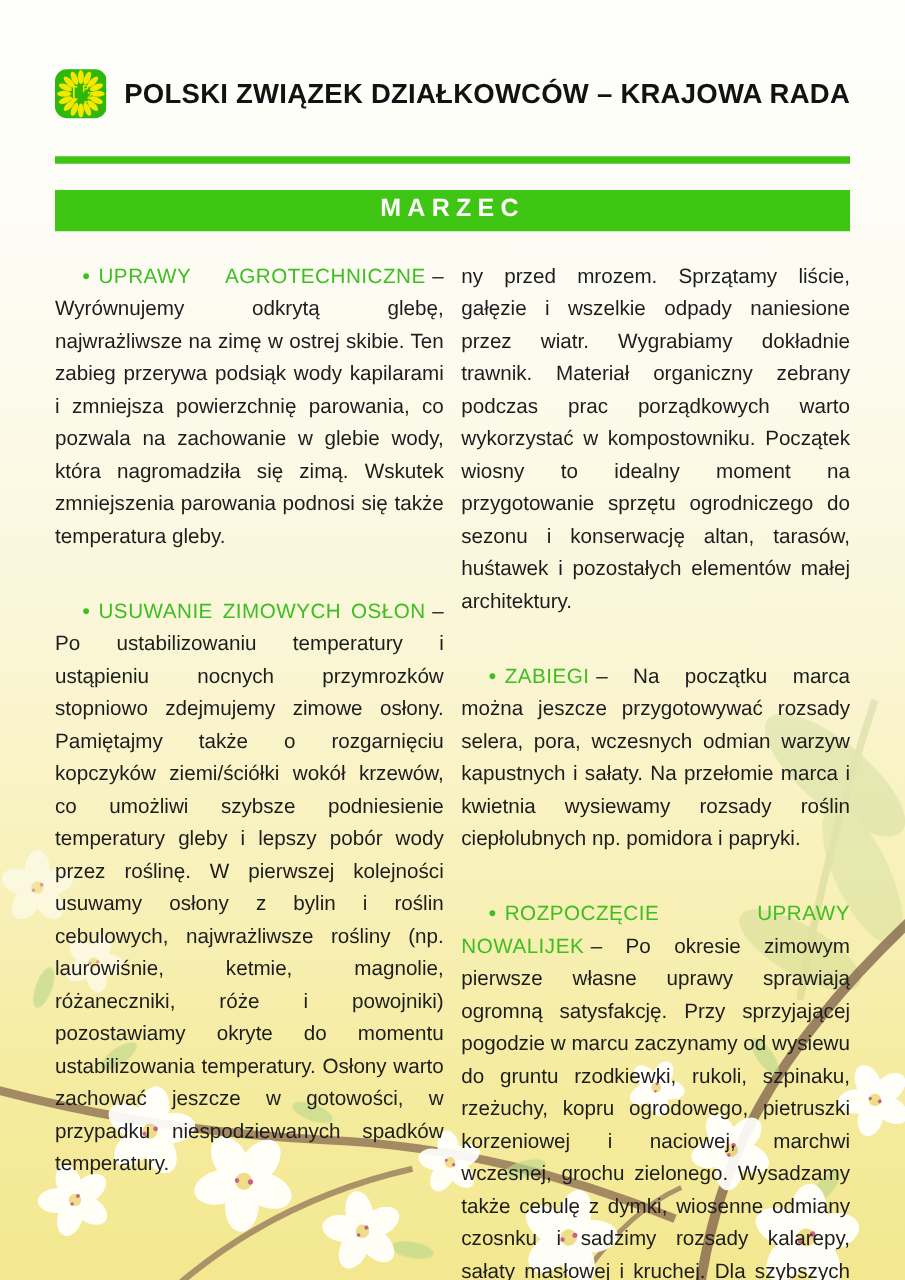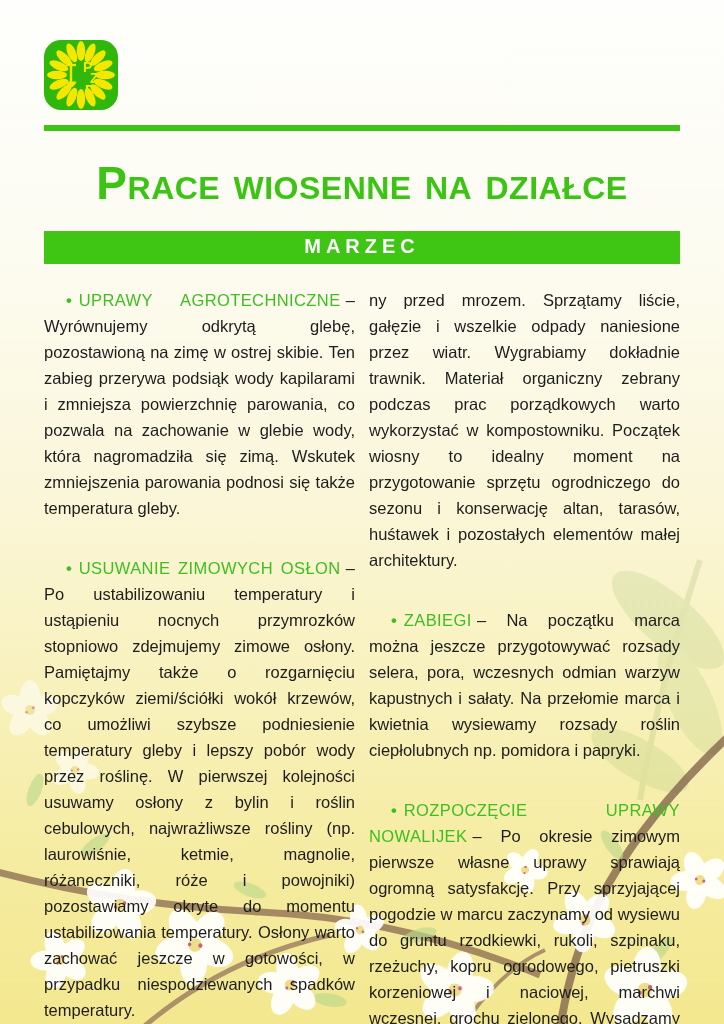--- a/index.html
+++ b/index.html
@@ -136,33 +136,33 @@
           <line x1="27" y1="22" x2="27" y2="42"></line>
           <line x1="22" y1="25" x2="32" y2="25"></line>
           <path d="M22 42 Q27 52 32 42 Z" stroke-width="1"></path>
         </g>
         <g font-family="Liberation Sans, sans-serif" font-weight="bold" font-size="14" fill="#f5e800">
           <text x="39" y="32">P</text>
           <text x="46" y="43">Z</text>
           <text x="41" y="55">D</text>
         </g>
       </svg>
+      <div class="org-name">POLSKI ZWIĄZEK DZIAŁKOWCÓW – KRAJOWA RADA</div>
     </div>
 
     <div class="rule"></div>
 
-    <div class="page-title">Prace wiosenne na działce</div>
 
     <div class="month-banner">MARZEC</div>
 
     <div class="columns">
 
       <div class="col">
         <p class="para indent">
-          <span class="bullet">•</span><span class="p-head">UPRAWY AGROTECHNICZNE</span><span class="p-body">– Wyrównujemy odkrytą glebę, pozostawioną na zimę w ostrej skibie. Ten zabieg przerywa podsiąk wody kapilarami i zmniejsza powierzchnię parowania, co pozwala na zachowanie w glebie wody, która nagromadziła się zimą. Wskutek zmniejszenia parowania podnosi się także temperatura gleby.</span>
+          <span class="bullet">•</span><span class="p-head">UPRAWY AGROTECHNICZNE</span><span class="p-body">– Wyrównujemy odkrytą glebę, najwrażliwsze na zimę w ostrej skibie. Ten zabieg przerywa podsiąk wody kapilarami i zmniejsza powierzchnię parowania, co pozwala na zachowanie w glebie wody, która nagromadziła się zimą. Wskutek zmniejszenia parowania podnosi się także temperatura gleby.</span>
         </p>
         <p class="para indent">
           <span class="bullet">•</span><span class="p-head">USUWANIE ZIMOWYCH OSŁON</span><span class="p-body">– Po ustabilizowaniu temperatury i ustąpieniu nocnych przymrozków stopniowo zdejmujemy zimowe osłony. Pamiętajmy także o rozgarnięciu kopczyków ziemi/ściółki wokół krzewów, co umożliwi szybsze podniesienie temperatury gleby i lepszy pobór wody przez roślinę. W pierwszej kolejności usuwamy osłony z bylin i roślin cebulowych, najwrażliwsze rośliny (np. laurowiśnie, ketmie, magnolie, różaneczniki, róże i powojniki) pozostawiamy okryte do momentu ustabilizowania temperatury. Osłony warto zachować jeszcze w gotowości, w przypadku niespodziewanych spadków temperatury.</span>
         </p>
 
       </div>
 
       <div class="col">
         <p class="para">
           <span class="p-body">ny przed mrozem. Sprzątamy liście, gałęzie i wszelkie odpady naniesione przez wiatr. Wygrabiamy dokładnie trawnik. Materiał organiczny zebrany podczas prac porządkowych warto wykorzystać w kompostowniku. Początek wiosny to idealny moment na przygotowanie sprzętu ogrodniczego do sezonu i konserwację altan, tarasów, huśtawek i pozostałych elementów małej architektury.</span>

